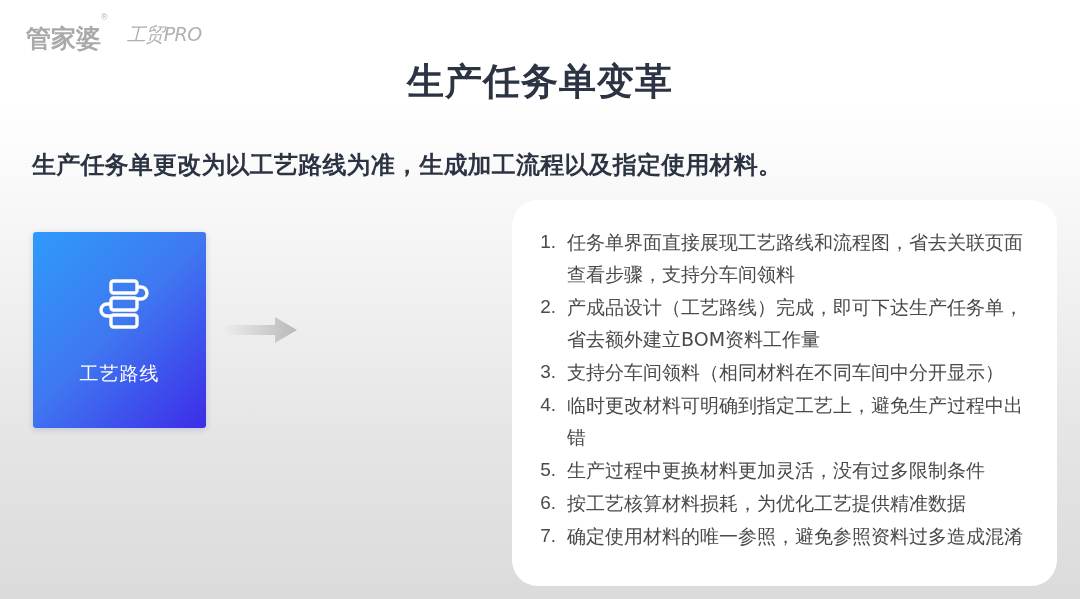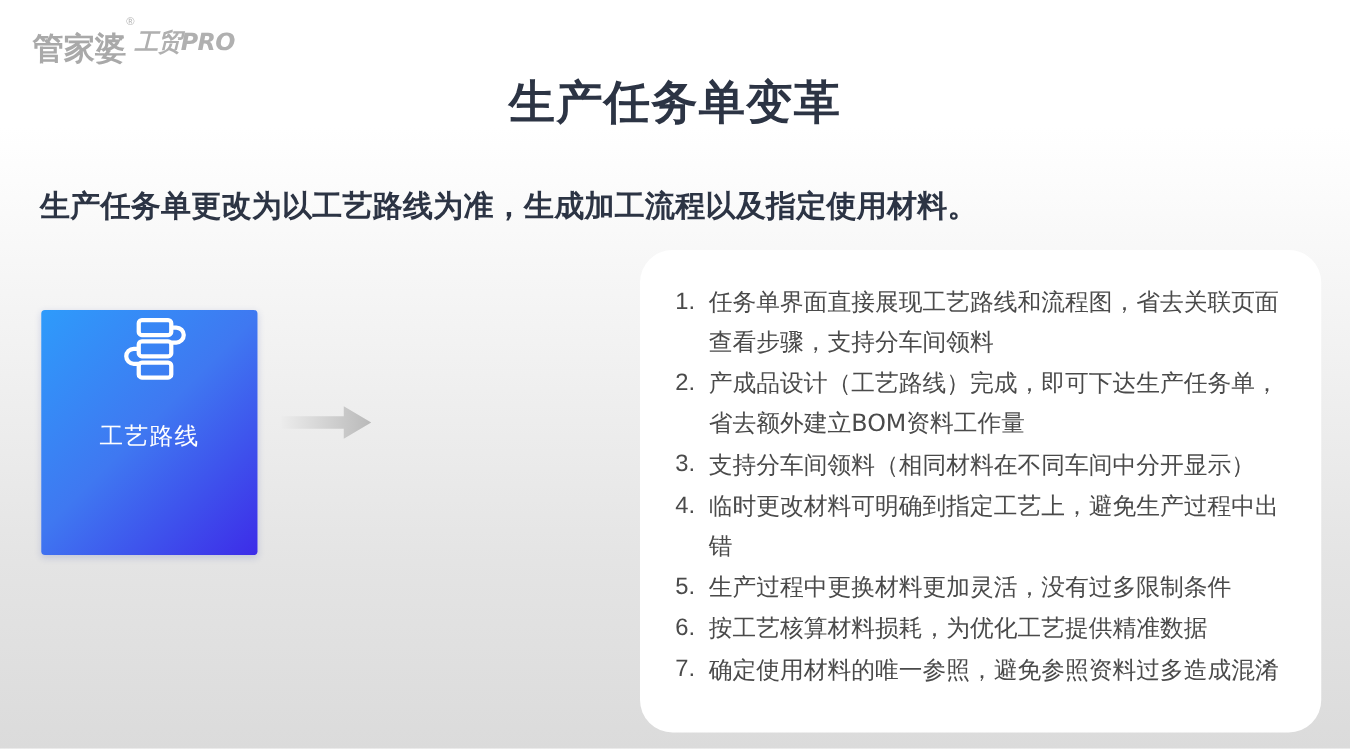--- a/index.html
+++ b/index.html
@@ -44,27 +44,28 @@
     color: #b3b3b3;
     vertical-align: super;
     line-height: 1;
     position: relative;
     top: -13px;
     left: 0px;
   }
   .logo-pro {
     font-family: "DejaVu Sans", sans-serif;
     font-size: 19px;
-    font-weight: bold;
+    font-weight: normal;
     font-style: italic;
     color: #b0b0b0;
     line-height: 1;
     position: relative;
     top: -1px;
     letter-spacing: -0.5px;
+    margin-left: 19px;
   }
 
   
   .page-title {
     position: absolute;
     left: 0;
     top: 57px;
     width: 1080px;
     text-align: center;
     font-family: "DejaVu Sans", sans-serif;
@@ -94,23 +95,23 @@
     display: flex;
     align-items: center;
   }
   .card {
     width: 173px;
     height: 196px;
     border-radius: 3px;
     display: flex;
     flex-direction: column;
     align-items: center;
+    justify-content: center;
     background: linear-gradient(135deg, #2e9bfb 0%, #3f78f1 48%, #3d2ce8 100%);
     box-shadow: 0 2px 6px rgba(40,60,160,0.18);
-    margin-top: 16px;
   }
   .card-icon {
     width: 62px;
     height: 62px;
     margin-bottom: 26px;
     display: block;
   }
   .card-label {
     font-family: "DejaVu Sans", sans-serif;
     font-size: 19px;

